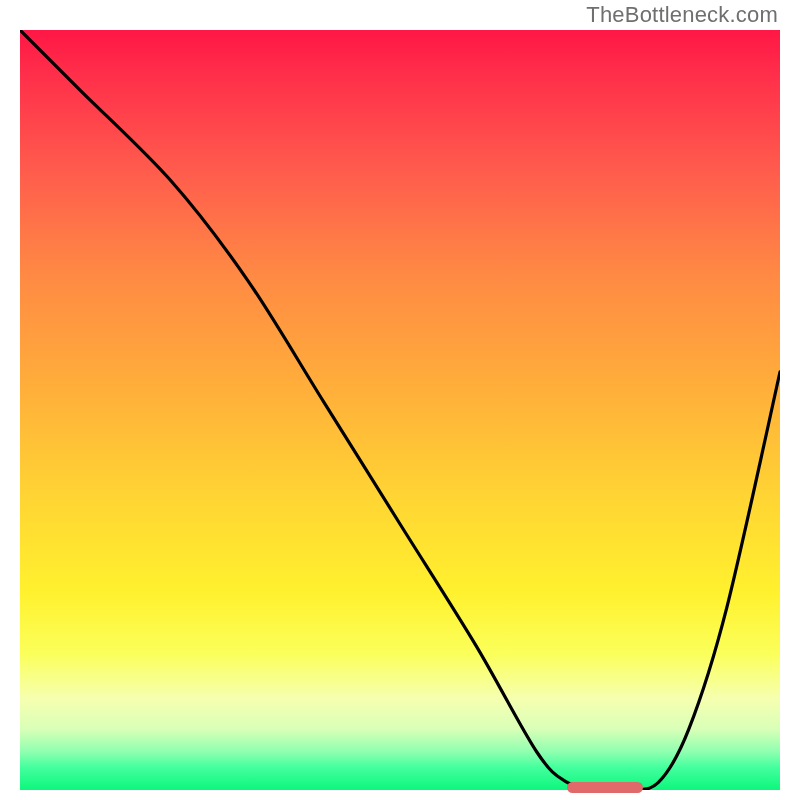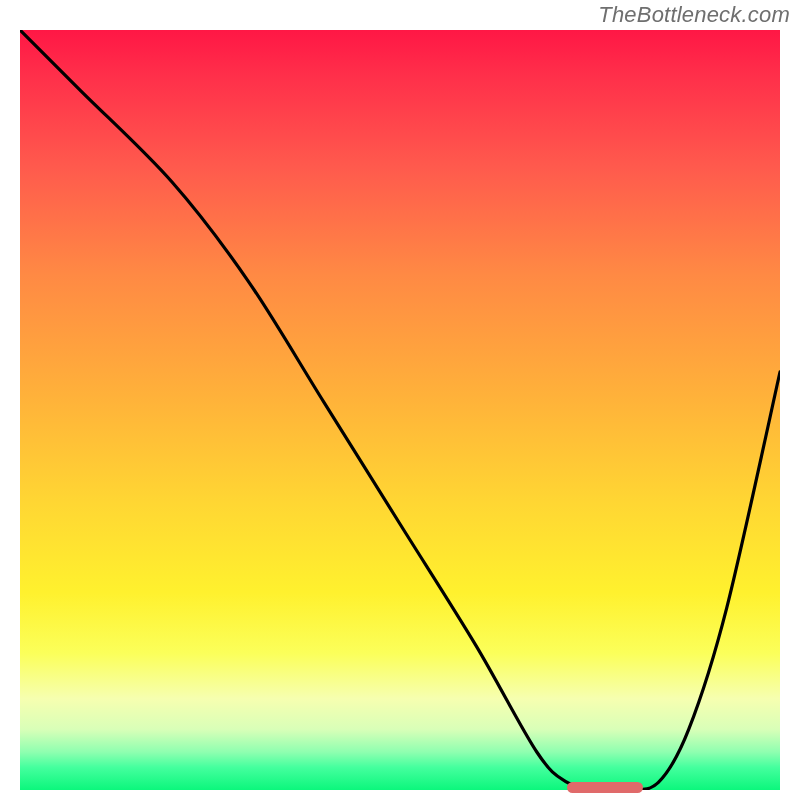--- a/index.html
+++ b/index.html
@@ -12,26 +12,25 @@
     font-family: Arial, Helvetica, sans-serif;
   }
   .wrap {
     position: relative;
     width: 800px;
     height: 800px;
   }
   .watermark {
     position: absolute;
     top: 2px;
-    right: 10px;
+    right: 22px;
     font-size: 22px;
     color: #6f6f6f;
     font-weight: 500;
     letter-spacing: 0.2px;
-    font-style: italic;
   }
   .plot {
     position: absolute;
     left: 20px;
     top: 30px;
     width: 760px;
     height: 760px;
   }
   .gradient-bg {
     position: absolute;

